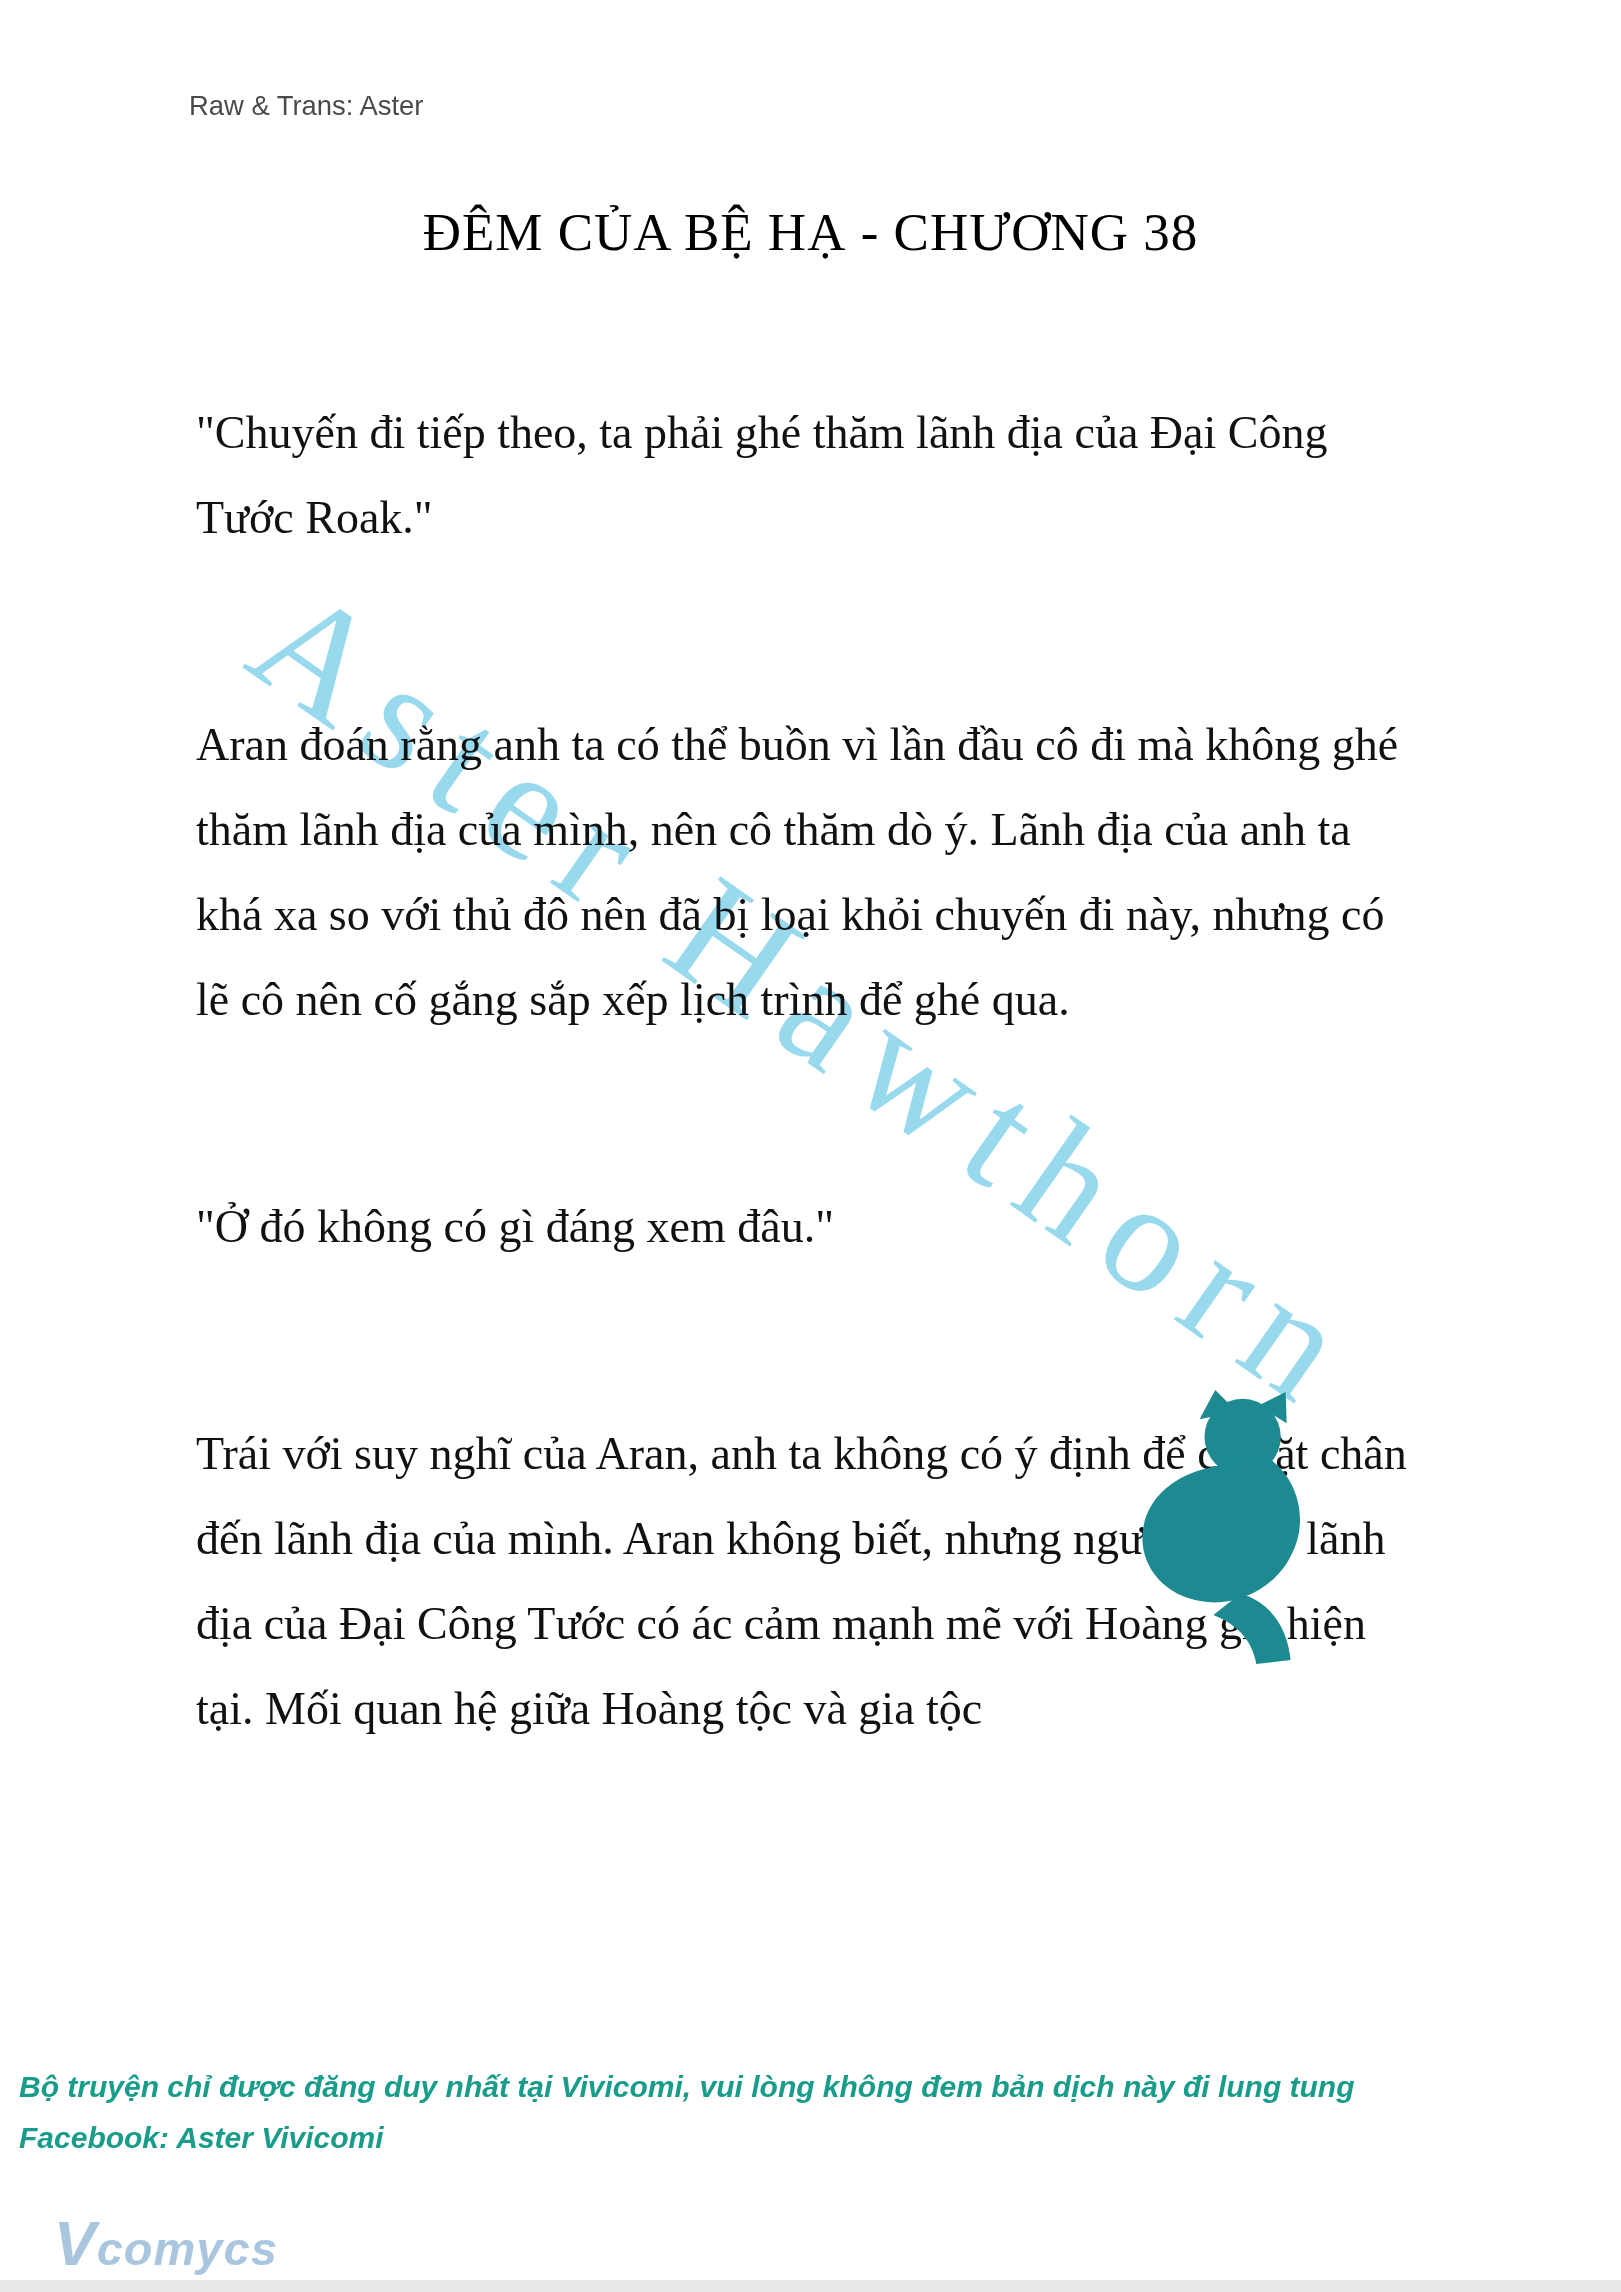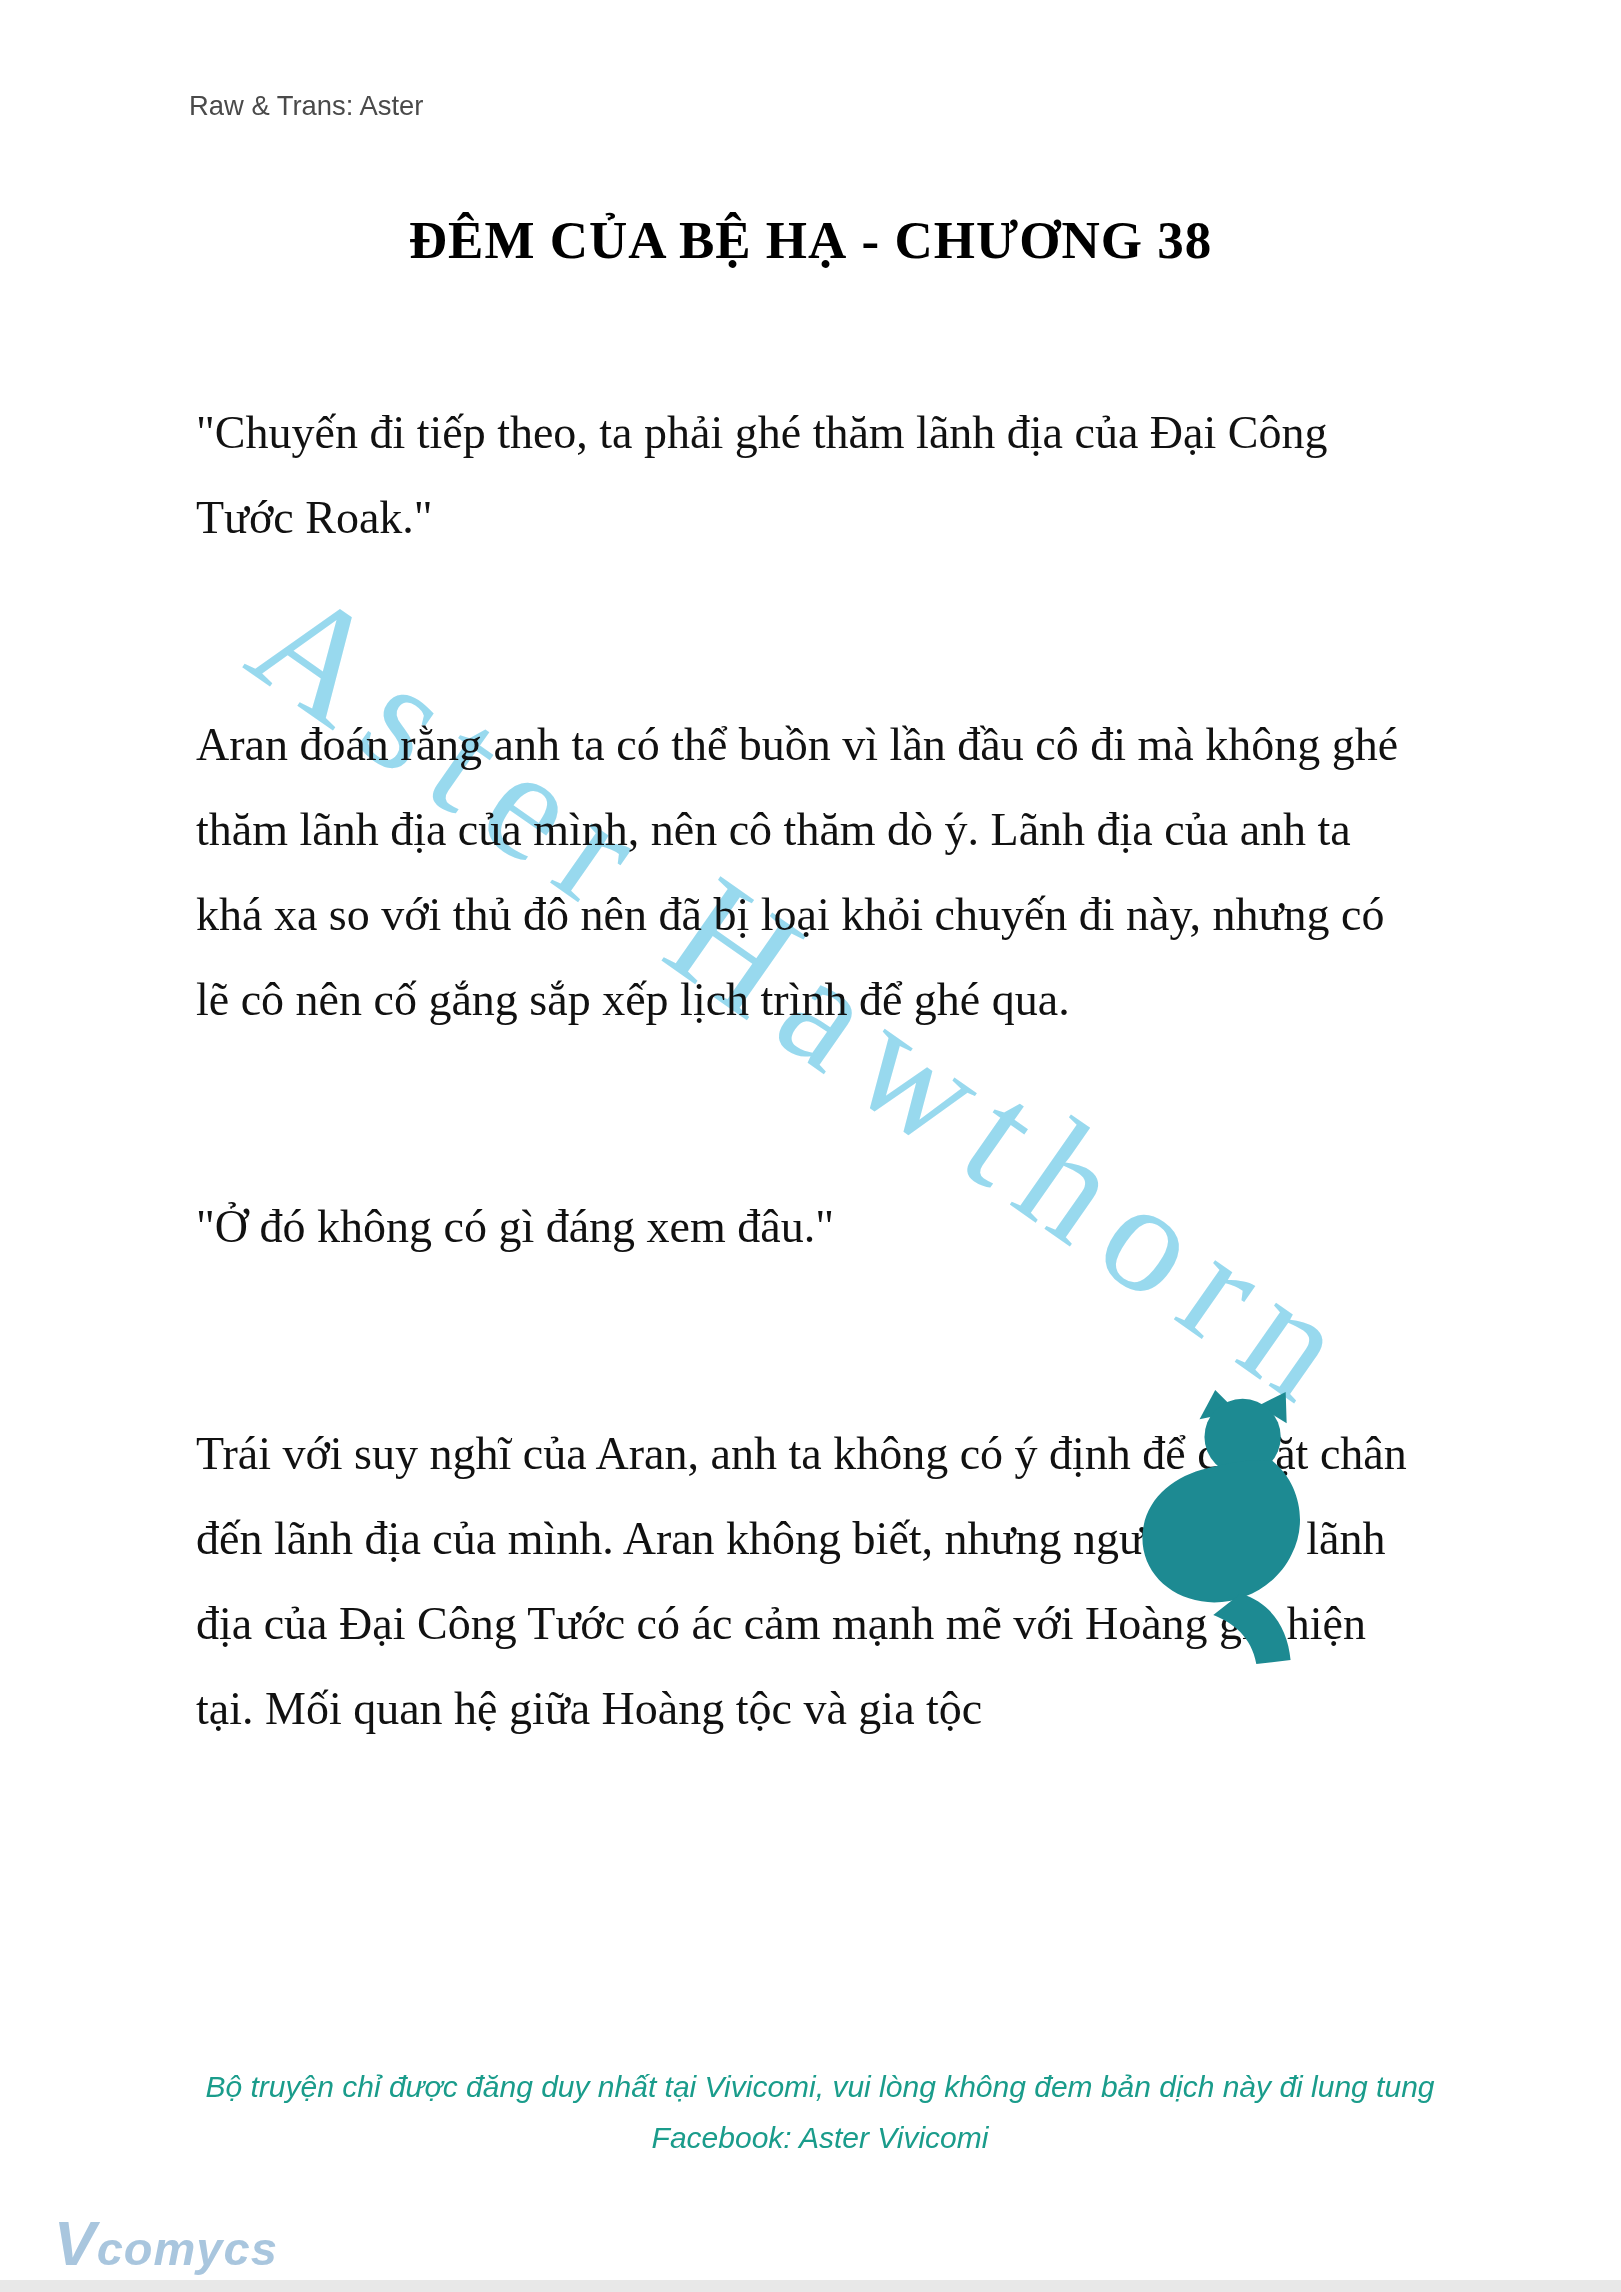--- a/index.html
+++ b/index.html
@@ -15,25 +15,25 @@
   .credit{
     position:absolute;
     left:189px; top:90px;
     font-family:"Liberation Sans", sans-serif;
     font-size:27.4px;
     color:#4a4a4a;
   }
   .title{
     position:absolute;
     left:0; right:0; top:194px;
-    margin:16px;
+    margin:8px;
     text-align:center;
     font-family:"Liberation Serif", serif;
     font-size:53px;
-    font-weight:bold;
+    font-weight:normal;
     color:#000000;
     letter-spacing:1px;
   }
   .body-text{
     position:absolute;
     left:196px; top:390px;
     width:1225px;
     z-index:2;
   }
   .body-text p{
@@ -59,24 +59,23 @@
   }
   .cat{
     position:absolute;
     left:1125px; top:1390px;
     width:201px; height:274px;
     z-index:3;
   }
   .footer{
     position:absolute;
     left:0; right:0; top:2061px;
-    text-align:center;
     font-family:"Liberation Sans", sans-serif;
     font-style:italic;
-    font-weight:normal;
+    font-weight:bold;
     font-size:30px;
     line-height:51px;
     color:#1a9c8b;
     z-index:2;
     padding-left:19px;
   }
   .logo{
     position:absolute;
     left:13.7px; top:2207px;
     font-family:"Liberation Sans", sans-serif;

